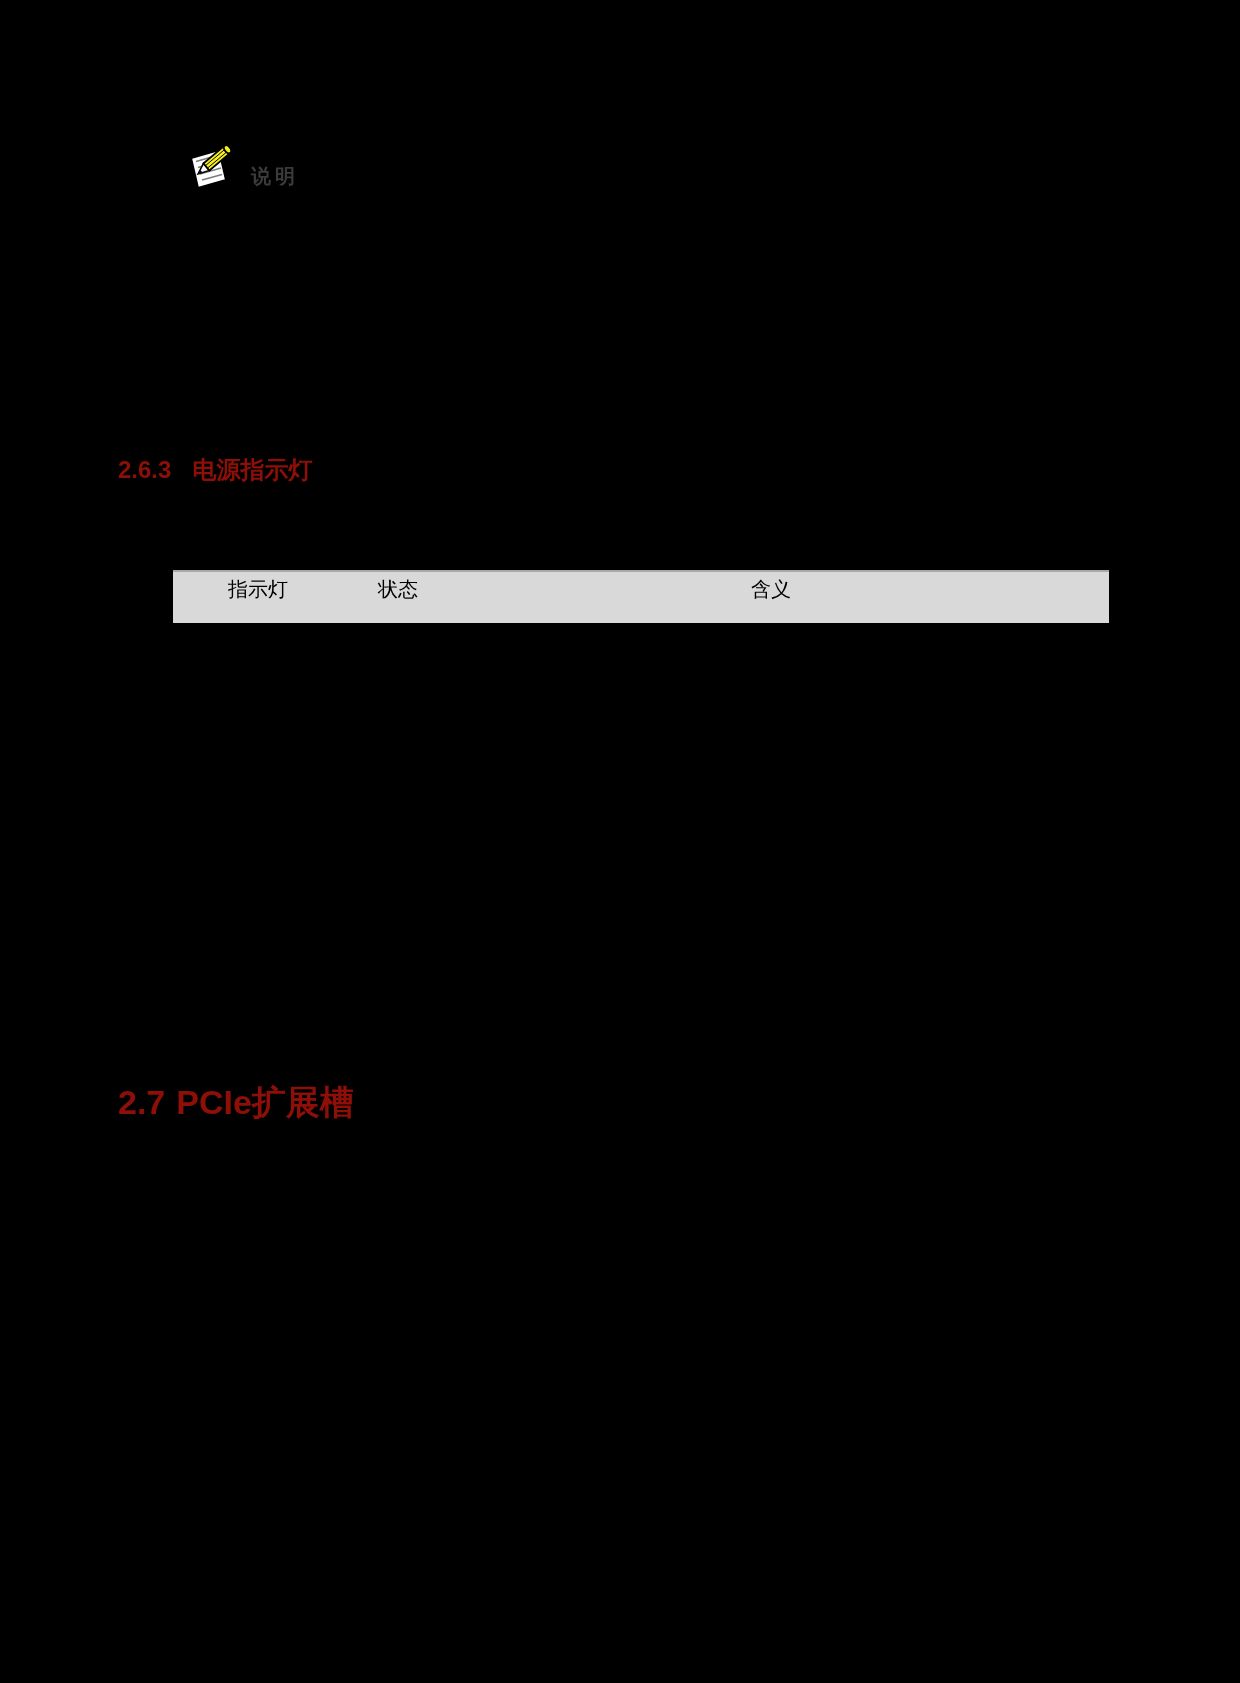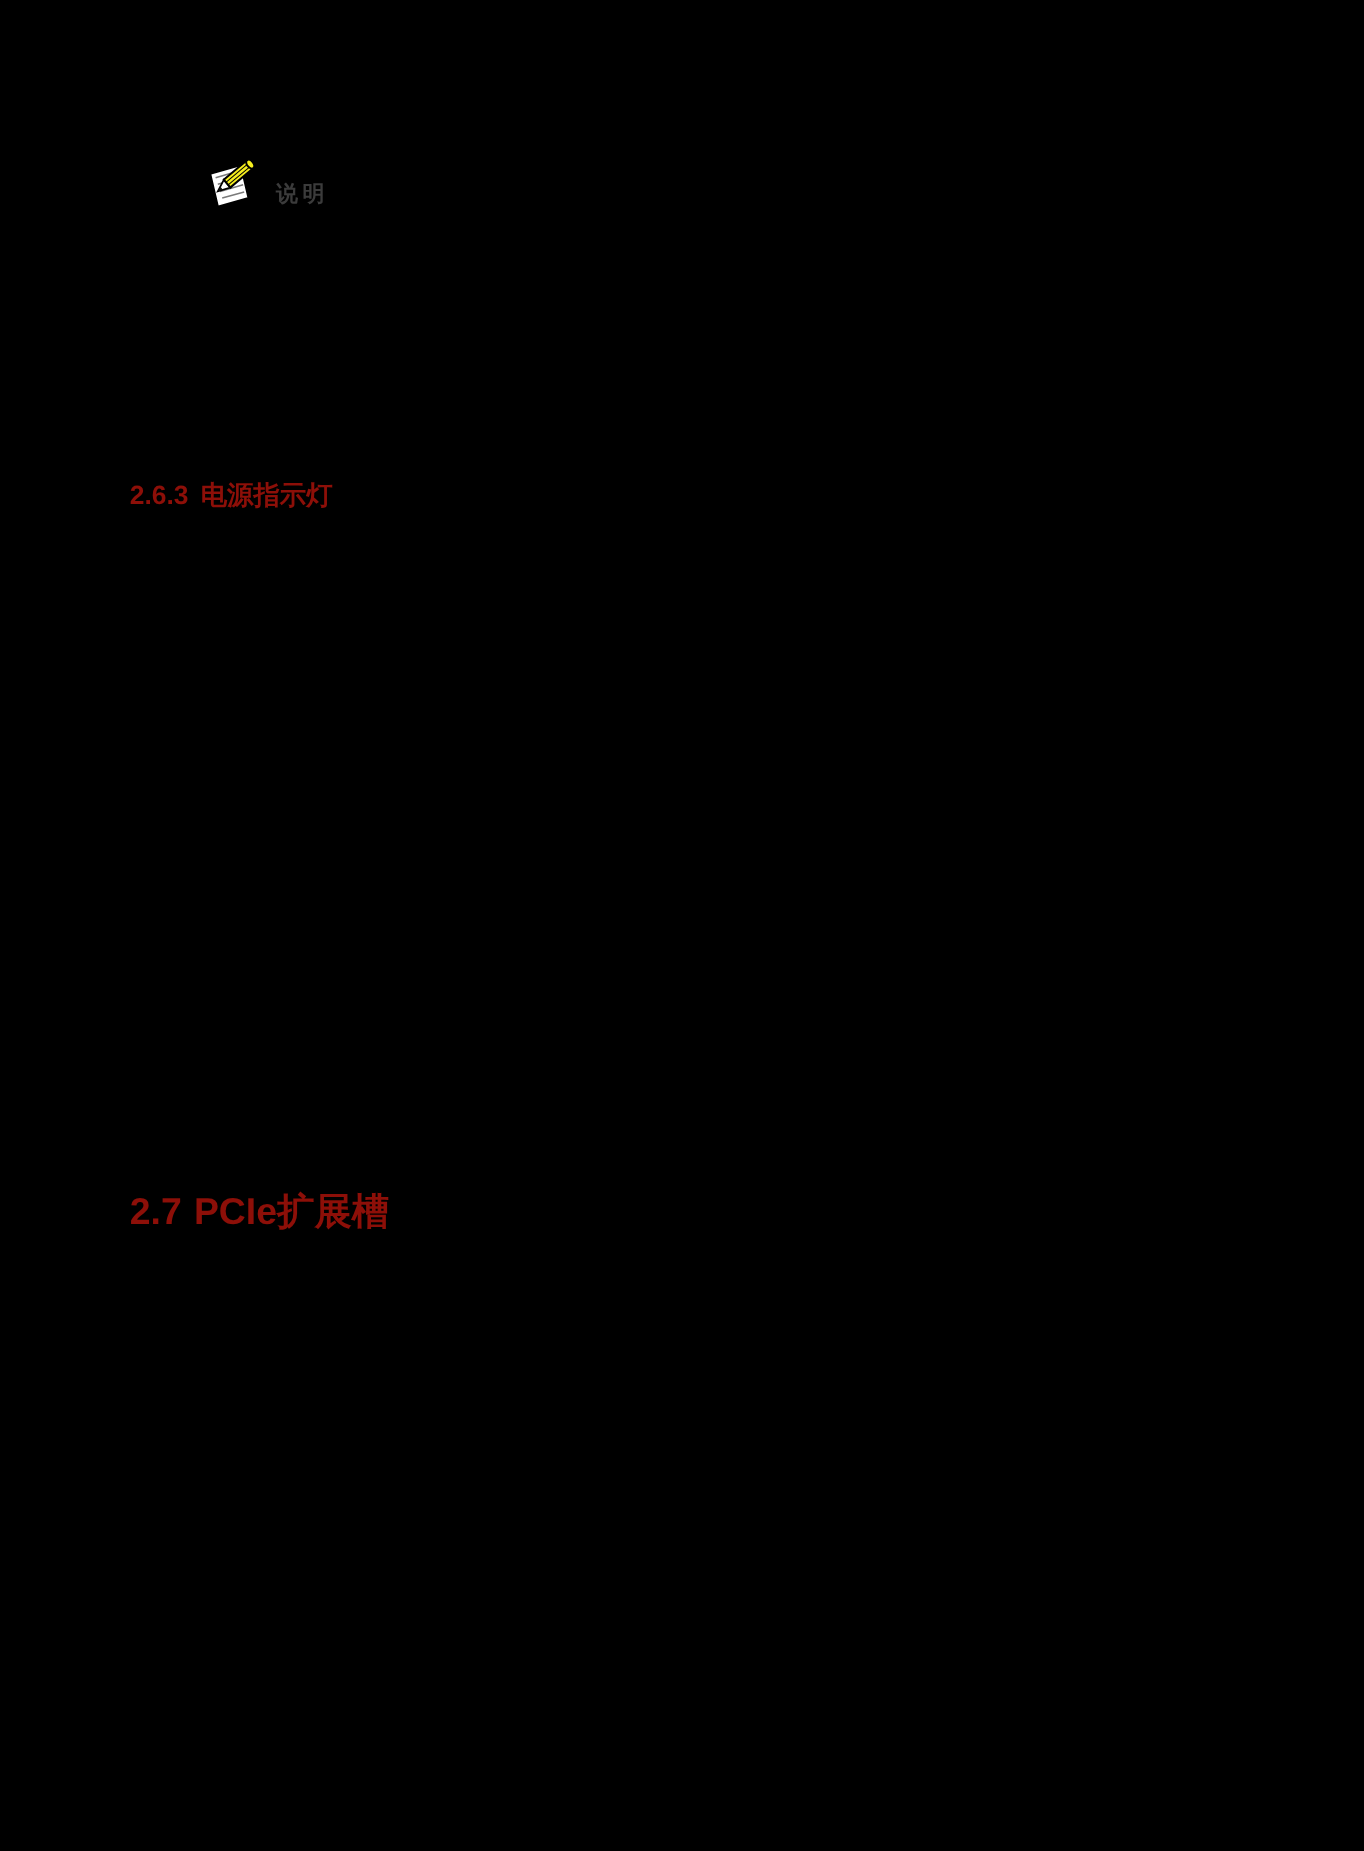--- a/index.html
+++ b/index.html
@@ -34,24 +34,24 @@
   
   .heading {
     position: absolute;
     color: #8d0f08;
     font-weight: bold;
     white-space: nowrap;
     display: flex;
   }
   .heading-h3 {
     left: 118px;
-    top: 437px;
+    top: 456px;
     font-size: 24px;
     line-height: 27px;
-    gap: 11px;
+    gap: 21px;
   }
   .heading-h2 {
     left: 118px;
     top: 1083px;
     font-size: 34px;
     line-height: 38px;
     gap: 11px;
   }
 
   
@@ -106,19 +106,24 @@
       </svg>
     </span>
     <span class="note-label">说明</span>
   </div>
 
   <div class="heading heading-h3">
     <span>2.6.3</span>
     <span>电源指示灯</span>
   </div>
 
+  <div class="table-header-row">
+    <span class="table-header-cell th-col-led">指示灯</span>
+    <span class="table-header-cell th-col-status">状态</span>
+    <span class="table-header-cell th-col-meaning">含义</span>
+  </div>
 
   <div class="heading heading-h2">
     <span>2.7</span>
     <span>PCIe扩展槽</span>
   </div>
 
 </div>
 
 </body></html>

